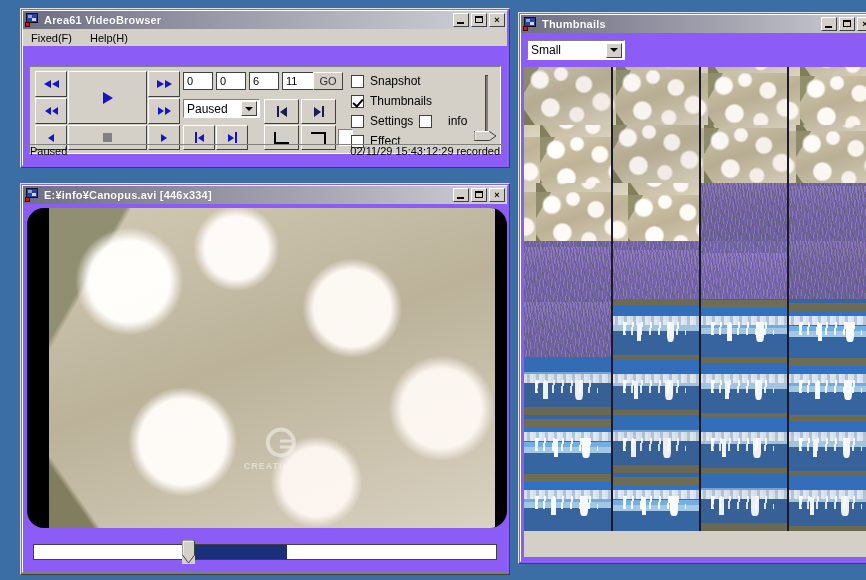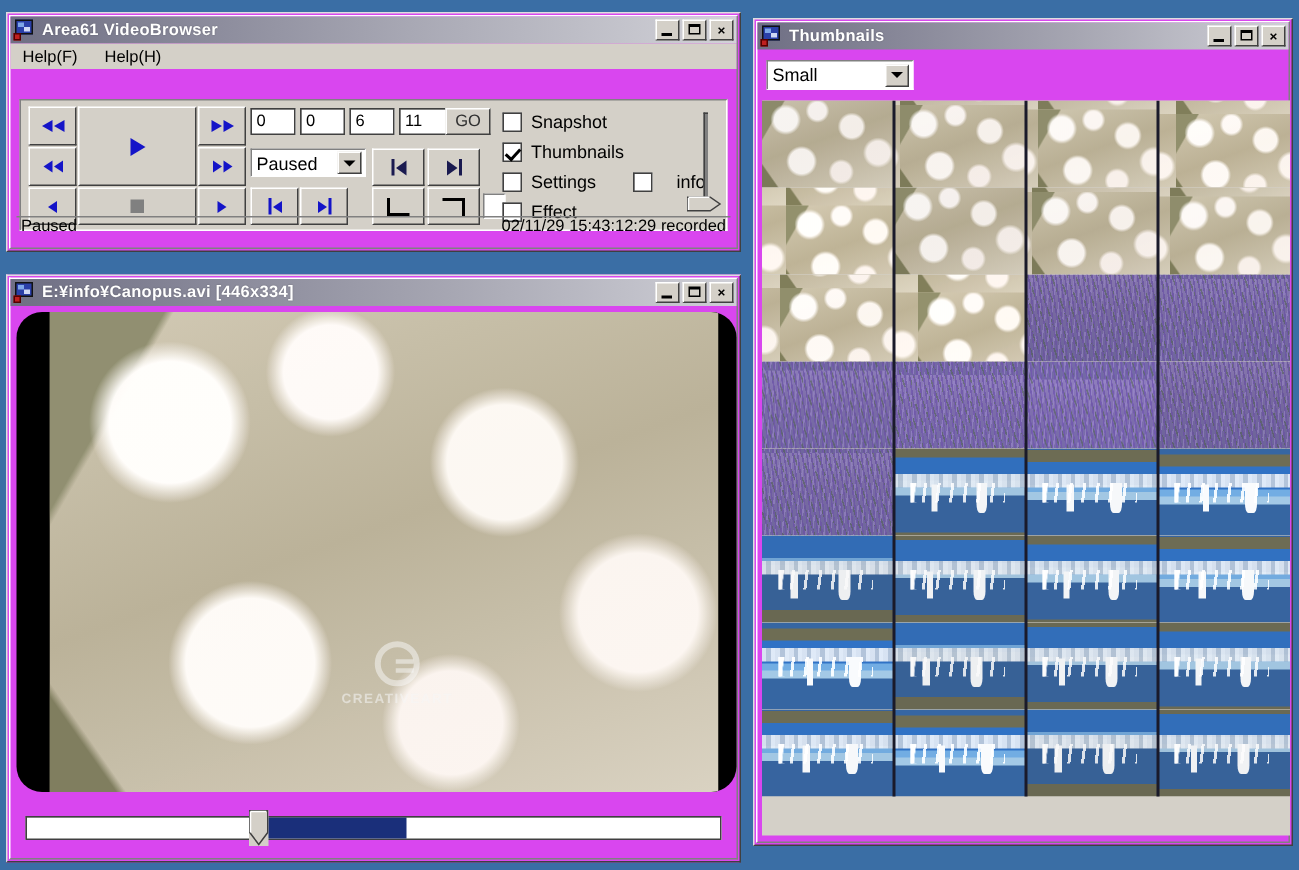--- a/index.html
+++ b/index.html
@@ -6,21 +6,21 @@
   body{
     width:866px;height:580px;overflow:hidden;
     background:#3a6ea5;
     font-family:"Liberation Sans","DejaVu Sans",sans-serif;
     font-size:11px;color:#000;
     -webkit-font-smoothing:none;
   }
   .win-outer{
     border-top:1px solid #dfdfdf;border-left:1px solid #dfdfdf;
     border-right:1px solid #404040;border-bottom:1px solid #404040;
-    background:#d946ef;box-sizing:border-box;position:absolute;
+    background:#8b5cf6;box-sizing:border-box;position:absolute;margin-left:16px;
   }
   .win-inner{
     position:absolute;inset:1px;
     border-top:1px solid #ffffff;border-left:1px solid #ffffff;
     border-right:1px solid #808080;border-bottom:1px solid #808080;
     box-sizing:border-box;padding:2px;
   }
   
   .titlebar{
     height:18px;display:flex;align-items:center;
@@ -203,21 +203,21 @@
           </span>
         <span class="tb-btn">
             <i class="ic-max"></i>
           </span>
         <span class="tb-btn">
             <span class="g">×</span>
           </span>
       </span>
     </div>
     <div class="menubar">
-      <span class="menu-item">Help(F)</span>
+      <span class="menu-item">Fixed(F)</span>
       <span class="menu-item">Help(H)</span>
     </div>
 
     <div class="sunken" style="position:absolute;left:6px;top:55px;right:6px;height:88px;background:#d4d0c8;">
     </div>
 
     <div class="tgrid">
 
       <div class="tbtn" style="left:0;top:0;width:32px;height:26px;">
         <span class="dbl">
@@ -329,21 +329,21 @@
       <div class="cbrow">
         <span class="cb"></span>
         <span class="cblab">Settings</span>
       </div>
       <div class="cbrow">
         <span class="cb"></span>
         <span class="cblab">Effect</span>
       </div>
     </div>
 
-    <div class="cbrow" style="position:absolute;left:415px;top:100px;gap:16px;">
+    <div class="cbrow" style="position:absolute;left:396px;top:100px;gap:16px;">
       <span class="cb"></span>
       <span class="cblab">info</span>
     </div>
 
     <div class="vslider" style="left:448px;top:62px;">
       <div class="vtrack"></div>
       <div class="vthumb">
         <svg width="24" height="16" viewBox="0 0 24 16">
           <polygon points="0.5,3.5 15.5,3.5 22,8 15.5,12.5 0.5,12.5" fill="#d4d0c8" stroke="#404040" stroke-width="1"></polygon>
           <polyline points="1,3.5 15,3.5" stroke="#ffffff" stroke-width="1" fill="none"></polyline>

